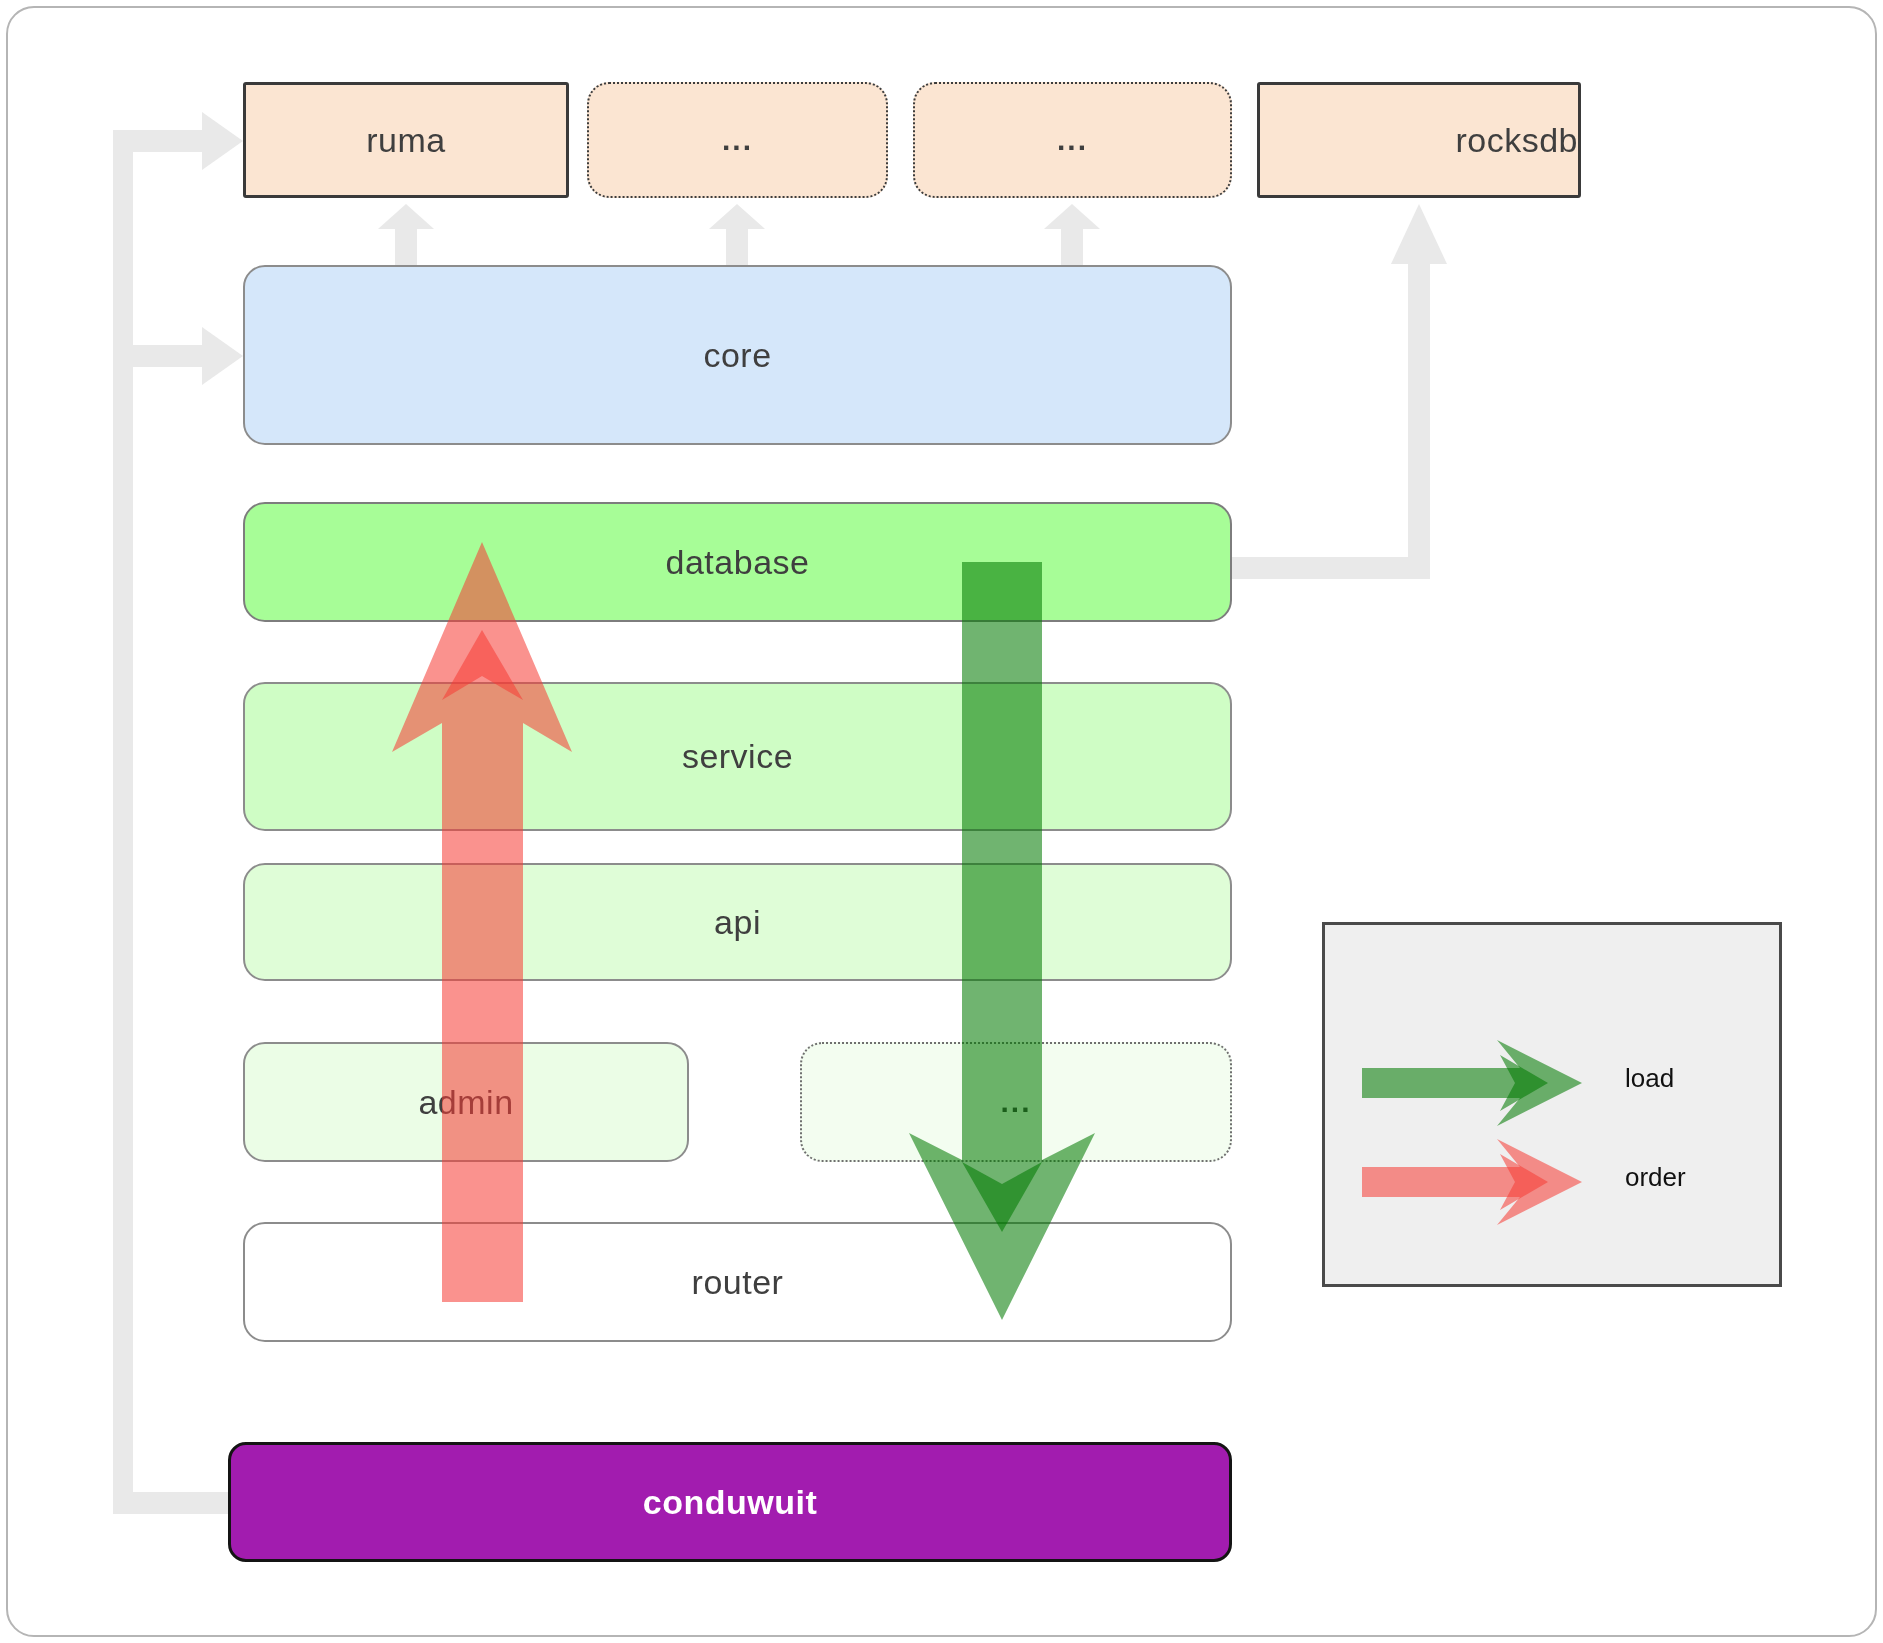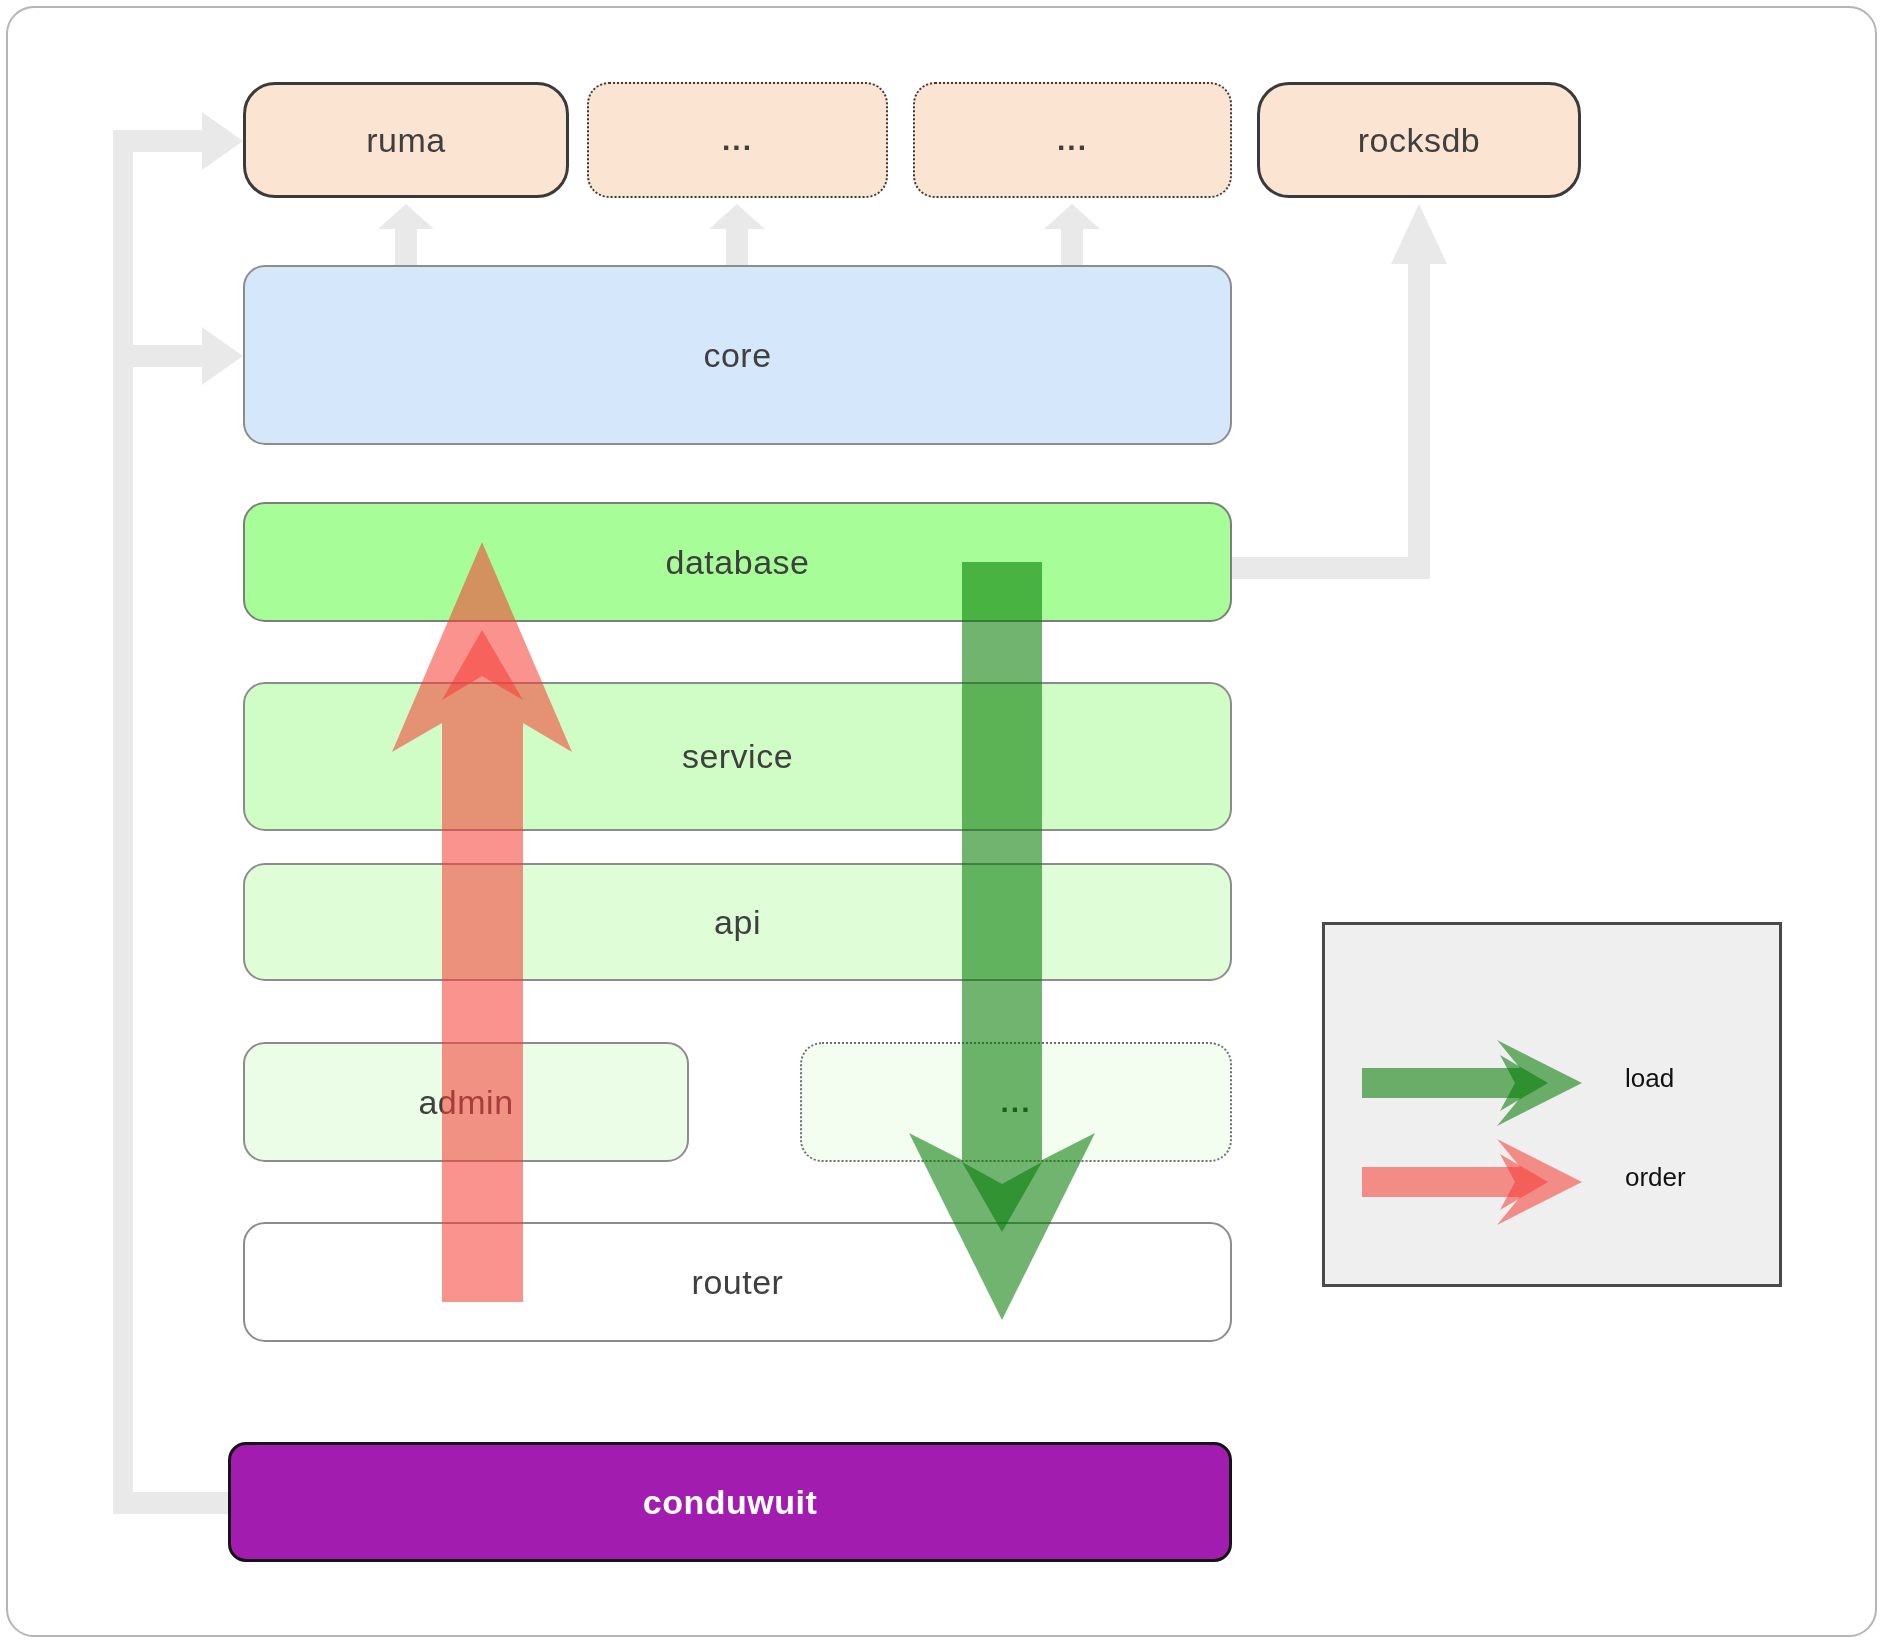--- a/index.html
+++ b/index.html
@@ -8,28 +8,28 @@
     font-family:"Liberation Sans", sans-serif;overflow:hidden;
   }
   .frame{
     position:absolute;left:6px;top:6px;right:6px;bottom:6px;
     border:2px solid #b5b5b5;border-radius:28px;
   }
   .box{
     position:absolute;display:flex;align-items:center;justify-content:center;
     font-size:34px;color:#3f3f3f;box-sizing:border-box;letter-spacing:0.5px;
   }
-  .solid-dark{border:3px solid #3a3a3a;border-radius:32px;}
+  .solid-dark{border:3px solid #3a3a3a;border-radius:3px;}
   .dotted-dark{border:2px dotted #3c3c3c;border-radius:22px;}
   .solid-gray{border:2px solid #8c8c8c;border-radius:22px;text-align:center;}
   .peach{background:#fbe5d2;}
   .b-ruma{left:243px;top:82px;width:326px;height:116px;}
   .b-ext1{left:587px;top:82px;width:301px;height:116px;}
   .b-ext2{left:913px;top:82px;width:319px;height:116px;}
-  .b-rocksdb{left:1257px;top:82px;width:324px;height:116px;}
+  .b-rocksdb{left:1257px;top:82px;width:324px;height:116px;justify-content:flex-end;}
   .b-core{left:243px;top:265px;width:989px;height:180px;background:#d5e7fa;}
   .b-database{left:243px;top:502px;width:989px;height:120px;background:#a7fd97;border-color:#7d7d7d;}
   .b-service{left:243px;top:682px;width:989px;height:149px;background:#cffdc5;}
   .b-api{left:243px;top:863px;width:989px;height:118px;background:#dffdd7;}
   .b-admin{left:243px;top:1042px;width:446px;height:120px;background:#ebfde6;}
   .b-adminext{left:800px;top:1042px;width:432px;height:120px;background:#f3fdf0;border:2px dotted #6f6f6f;border-radius:22px;}
   .b-router{left:243px;top:1222px;width:989px;height:120px;background:#ffffff;}
   .b-conduwuit{
     left:228px;top:1442px;width:1004px;height:120px;background:#a21caf;
     border:3px solid #141414;border-radius:18px;color:#ffffff;font-weight:600;

